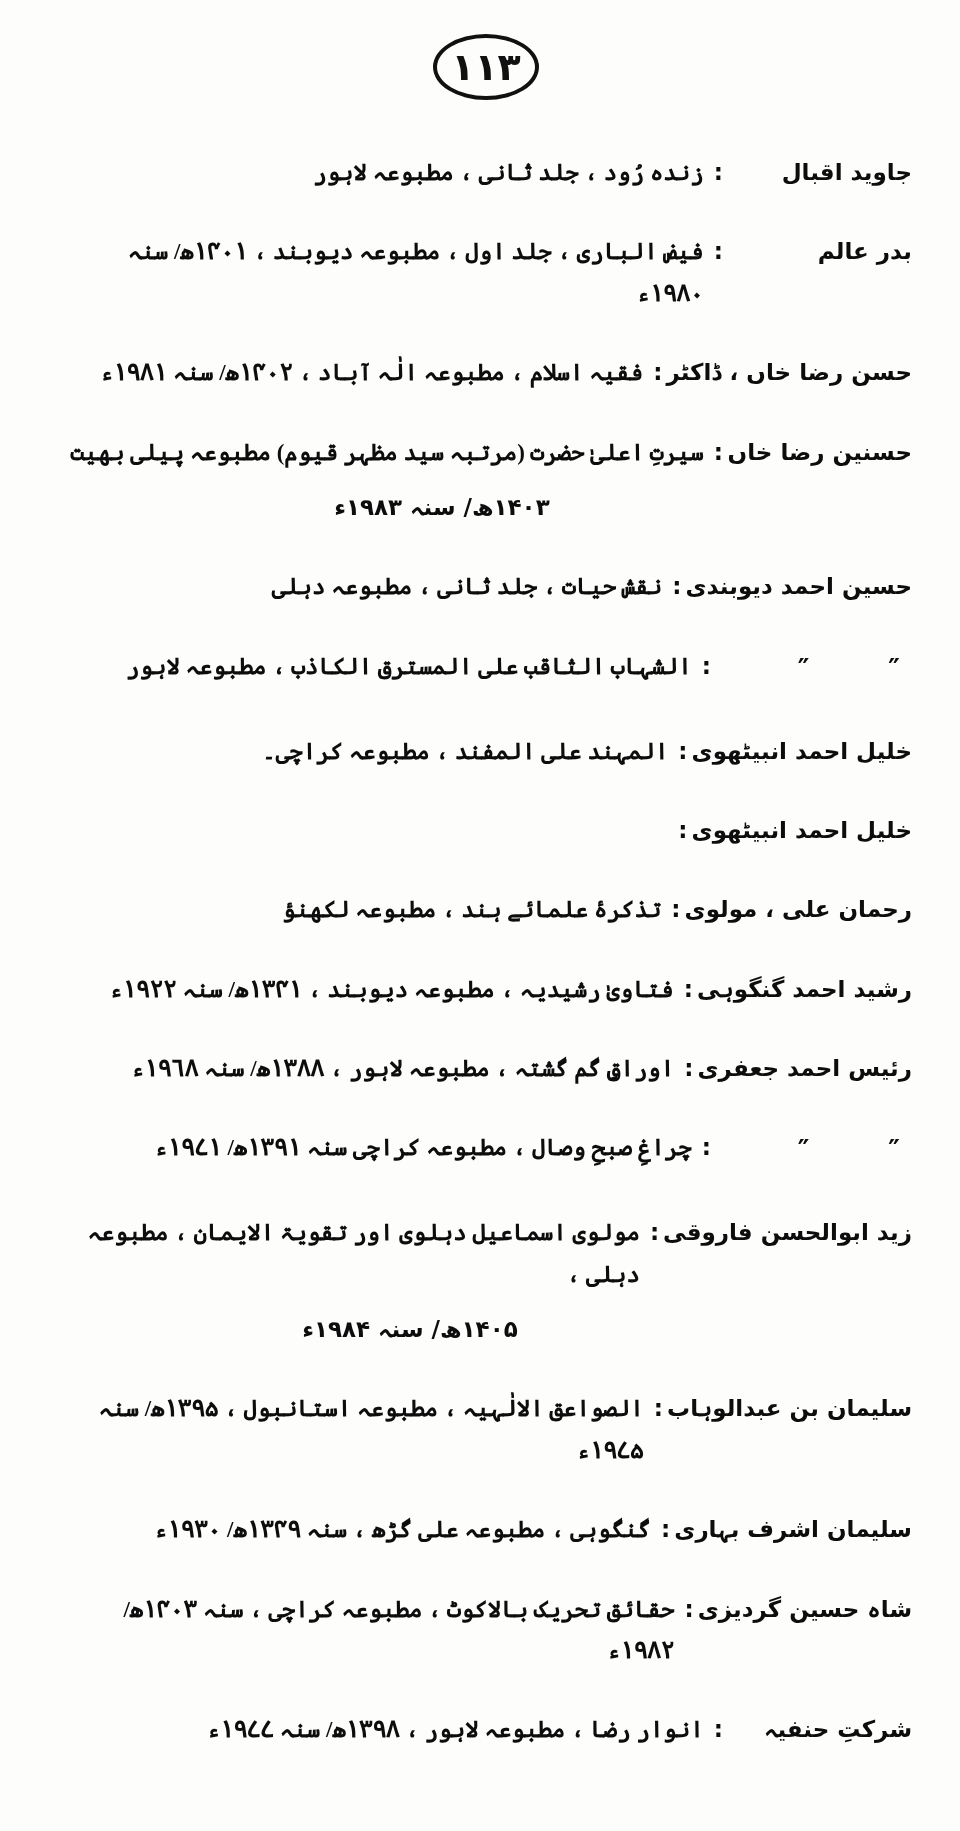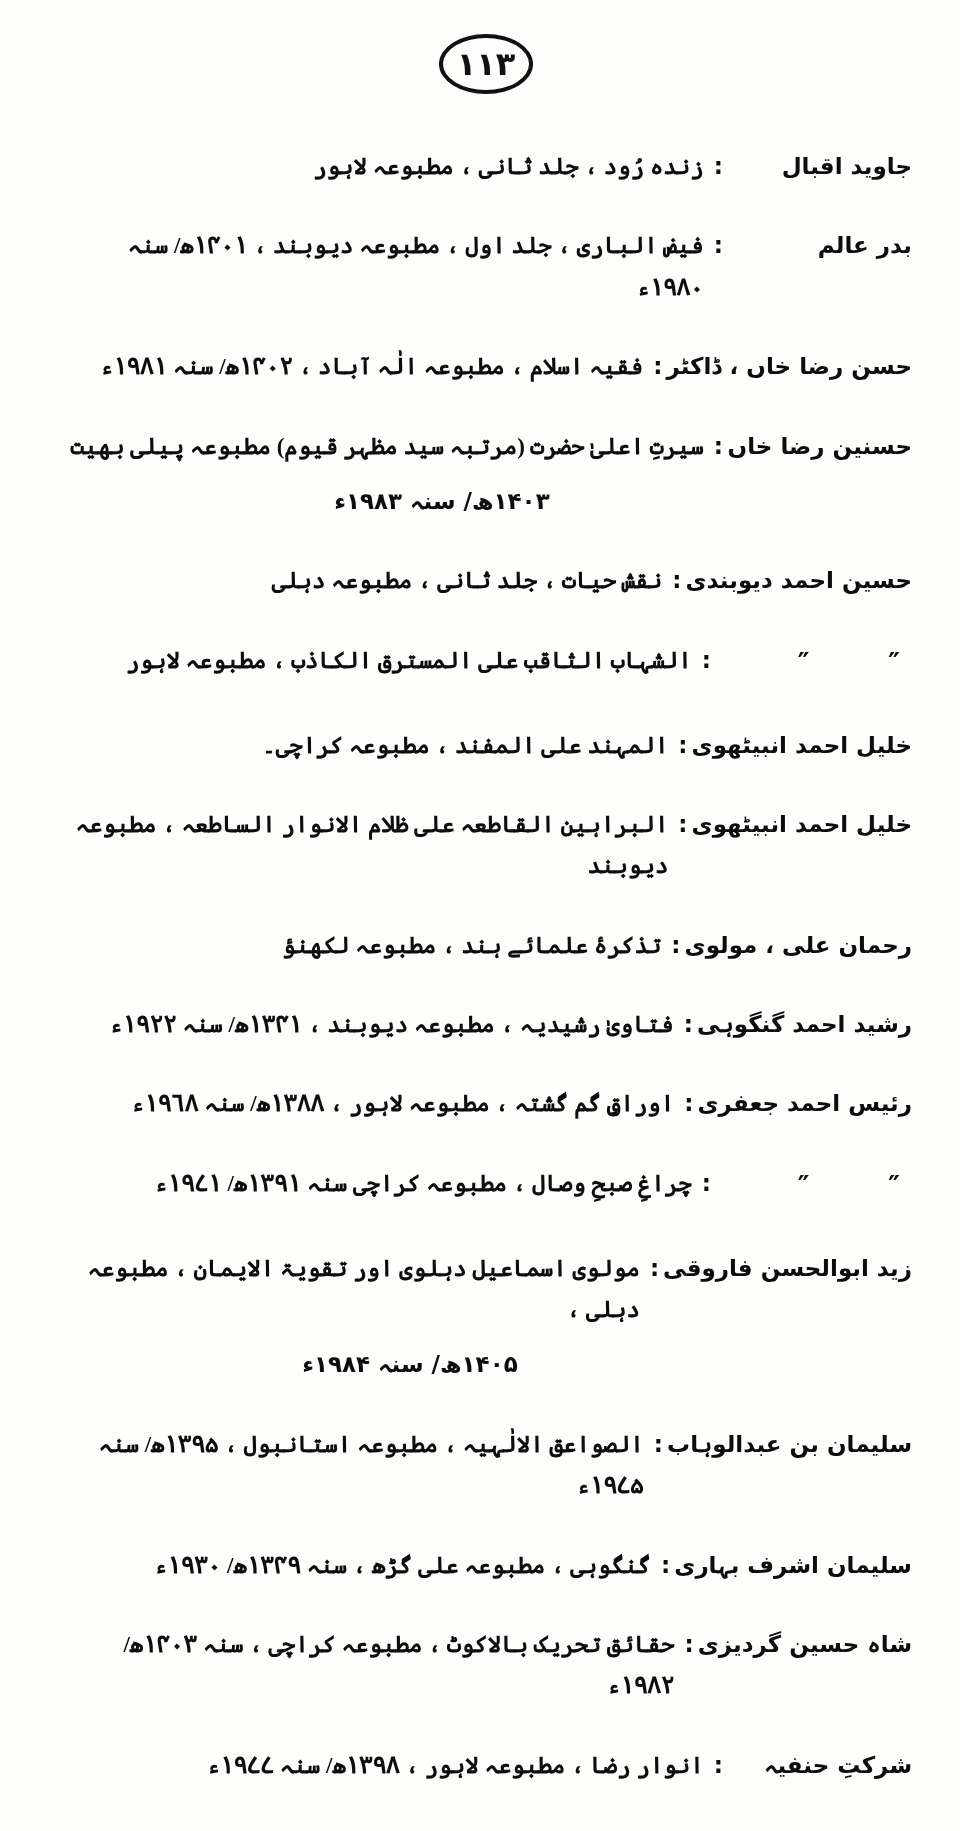--- a/index.html
+++ b/index.html
@@ -24,21 +24,21 @@
     text-align: center;
     margin: 6px 0 52px 0;
     direction: ltr;
   }
   .page-number-badge {
     display: inline-block;
     min-width: 46px;
     padding: 10px 14px;
     border: 4px solid #111;
     border-radius: 50%;
-    font-size: 32px;
+    font-size: 38px;
     font-weight: bold;
     line-height: 1;
     color: #111;
   }
   .entries {
     direction: rtl;
   }
   .entry {
     display: flex;
     align-items: flex-start;
@@ -136,23 +136,20 @@
       <span class="entry-author wide">خلیل احمد انبیٹھوی</span>
       <span class="entry-sep">:</span>
       <span class="entry-main">
           <span class="entry-text">المہند علی المفند ، مطبوعہ کراچی۔</span>
         </span>
     </div>
 
     <div class="entry">
       <span class="entry-author wide">خلیل احمد انبیٹھوی</span>
       <span class="entry-sep">:</span>
-      <span class="entry-main">
-          <span class="entry-text">البراہین القاطعہ علی ظلام الانوار الساطعہ ، مطبوعہ دیوبند</span>
-        </span>
     </div>
 
     <div class="entry">
       <span class="entry-author">رحمان علی ، مولوی</span>
       <span class="entry-sep">:</span>
       <span class="entry-main">
           <span class="entry-text">تذکرۂ علمائے ہند ، مطبوعہ لکھنؤ</span>
         </span>
     </div>
 

